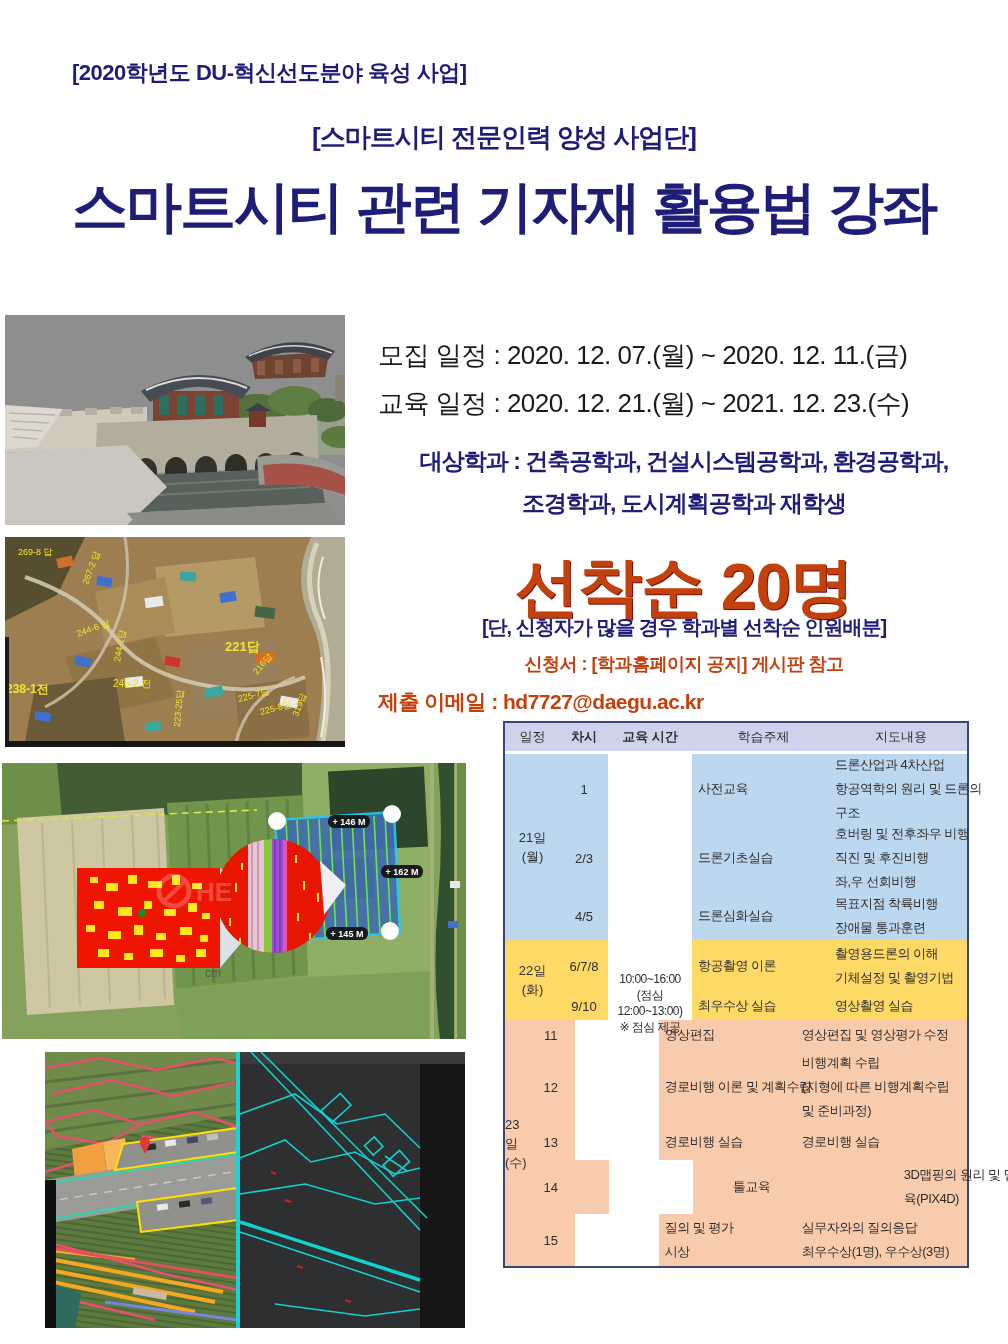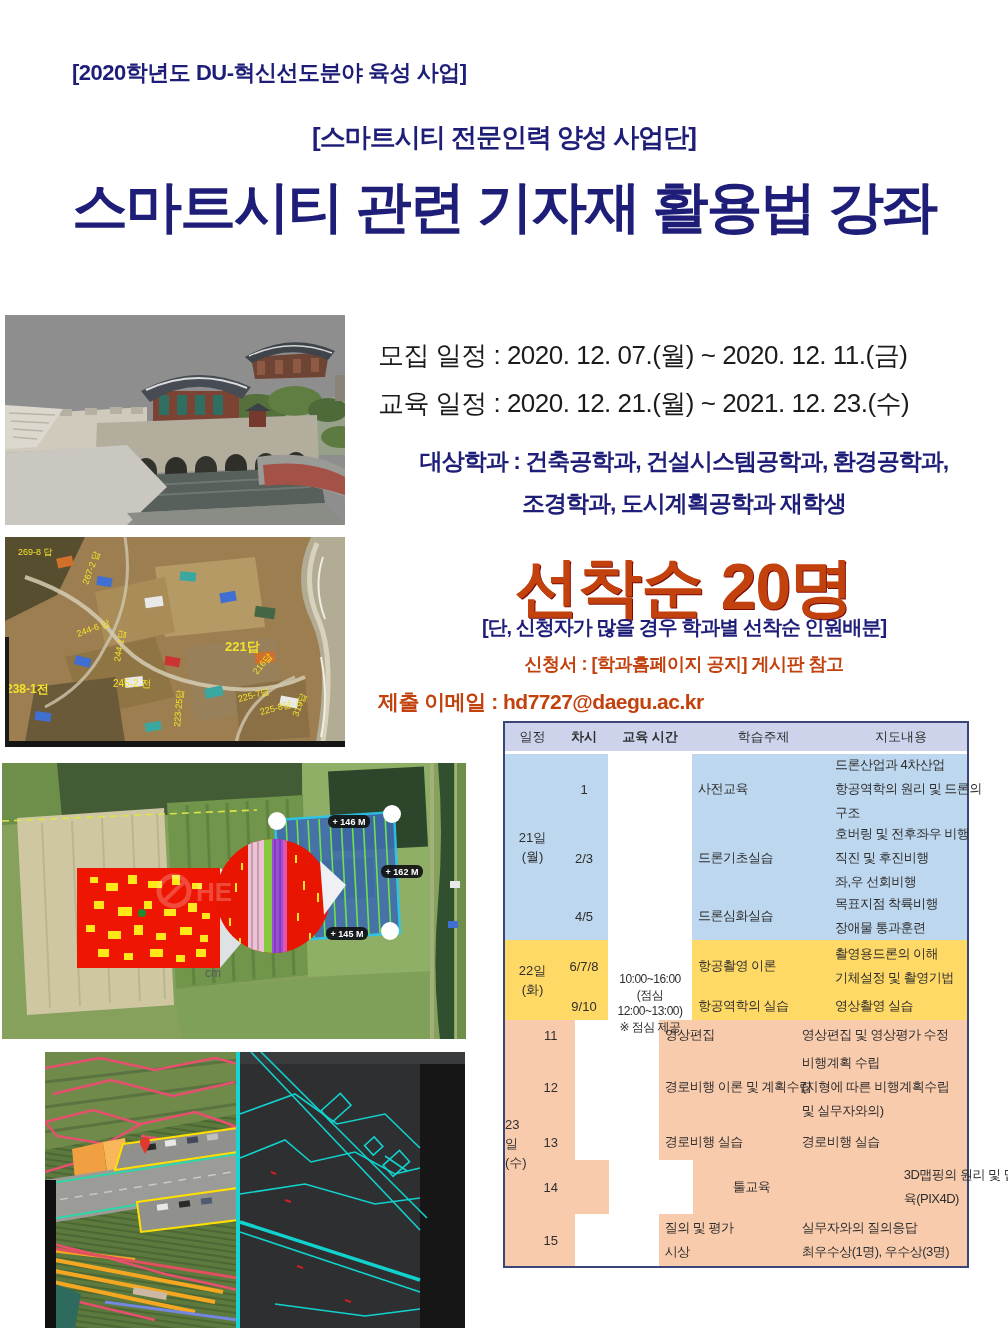--- a/index.html
+++ b/index.html
@@ -385,21 +385,21 @@
               </div>
               <div class="cont-cell">
                 <div>촬영용드론의 이해</div>
                 <div>기체설정 및 촬영기법</div>
               </div>
             </div>
             <div class="t-row" style="height: 28px;">
               <div class="sess-cell">9/10</div>
               <div class="time-cell"></div>
               <div class="topic-cell">
-                <div>항공역학의 실습</div>
+                <div>최우수상 실습</div>
               </div>
               <div class="cont-cell">
                 <div>영상촬영 실습</div>
               </div>
             </div>
           </div>
         </div>
         <div class="t-section" style="background: rgb(248, 203, 173);">
           <div class="day-cell">
             <div>23일</div>
@@ -418,21 +418,21 @@
             </div>
             <div class="t-row" style="height: 74px;">
               <div class="sess-cell">12</div>
               <div class="time-cell"></div>
               <div class="topic-cell">
                 <div>경로비행 이론 및 계획수립</div>
               </div>
               <div class="cont-cell">
                 <div>비행계획 수립</div>
                 <div>(지형에 따른 비행계획수립</div>
-                <div>및 실무자와의)</div>
+                <div>및 준비과정)</div>
               </div>
             </div>
             <div class="t-row" style="height: 36px;">
               <div class="sess-cell">13</div>
               <div class="time-cell"></div>
               <div class="topic-cell">
                 <div>경로비행 실습</div>
               </div>
               <div class="cont-cell">
                 <div>경로비행 실습</div>

